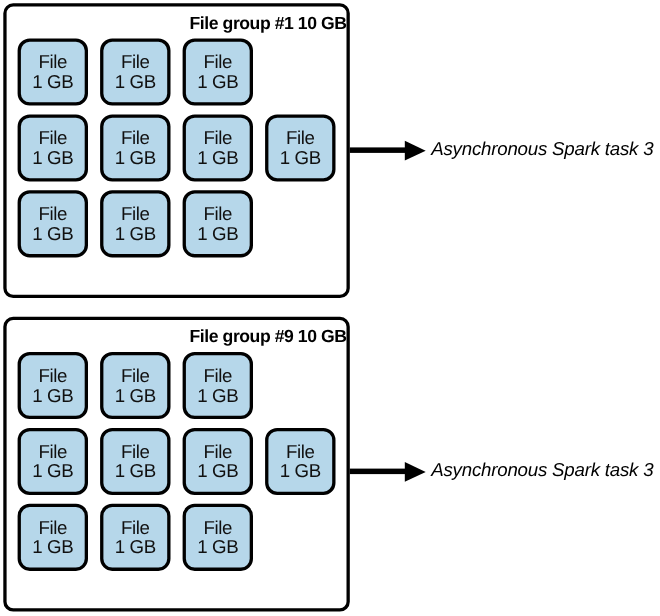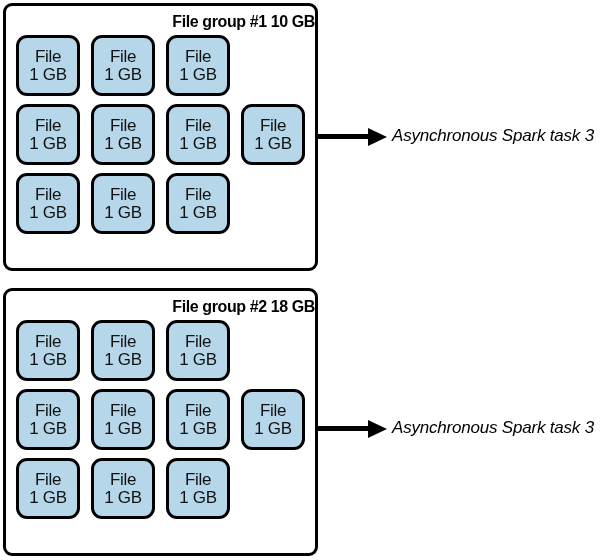--- a/index.html
+++ b/index.html
@@ -173,21 +173,21 @@
         </div>
         <div class="file-box">
           <span class="fb-name">File</span>
           <span class="fb-size">1 GB</span>
         </div>
       </div>
     </div>
   </div>
 
   <div class="group group-2">
-    <div class="group-title">File group #2 18 GB</div>
+    <div class="group-title">File group #9 10 GB</div>
     <div class="rows">
       <div class="row">
         <div class="file-box">
           <span class="fb-name">File</span>
           <span class="fb-size">1 GB</span>
         </div>
         <div class="file-box">
           <span class="fb-name">File</span>
           <span class="fb-size">1 GB</span>
         </div>

